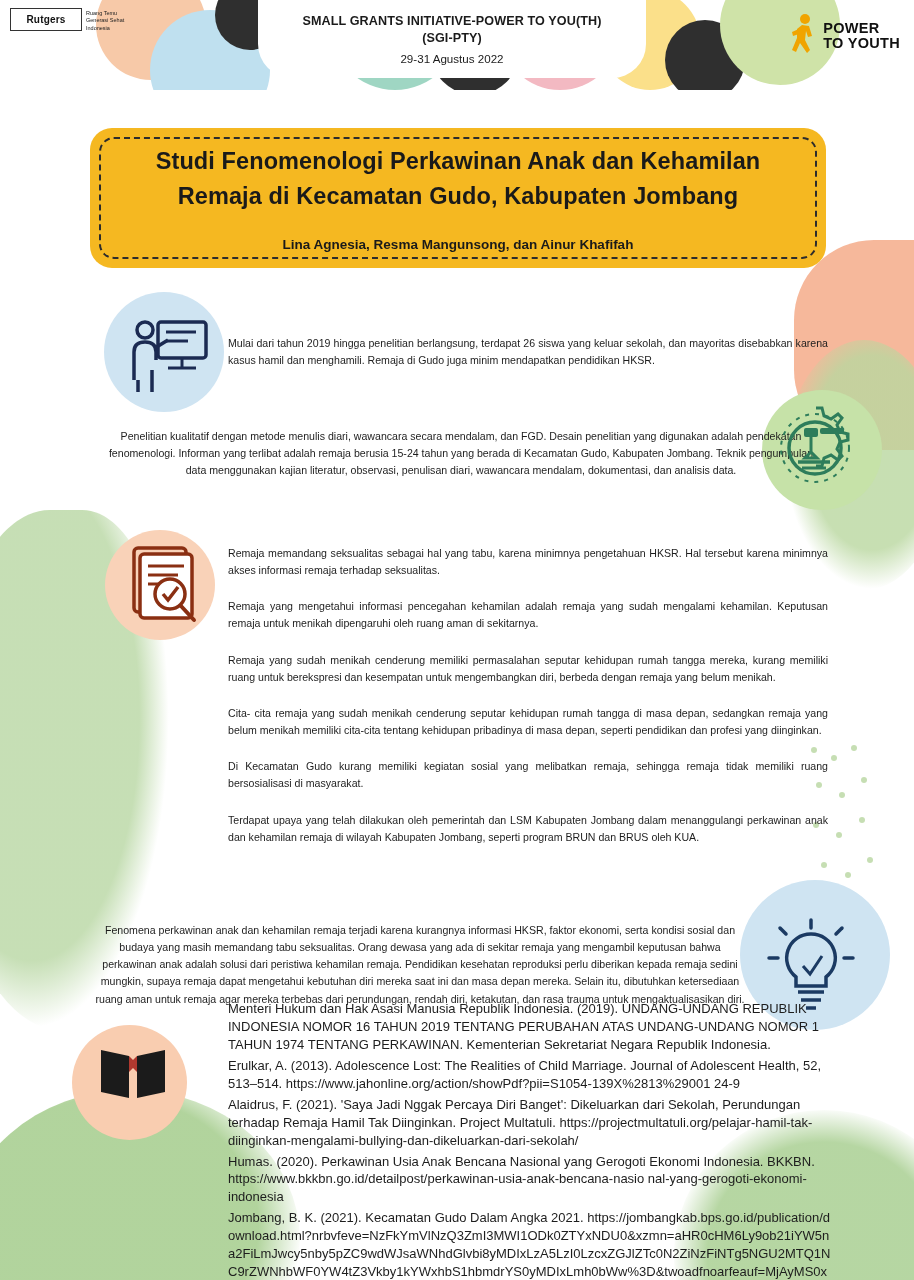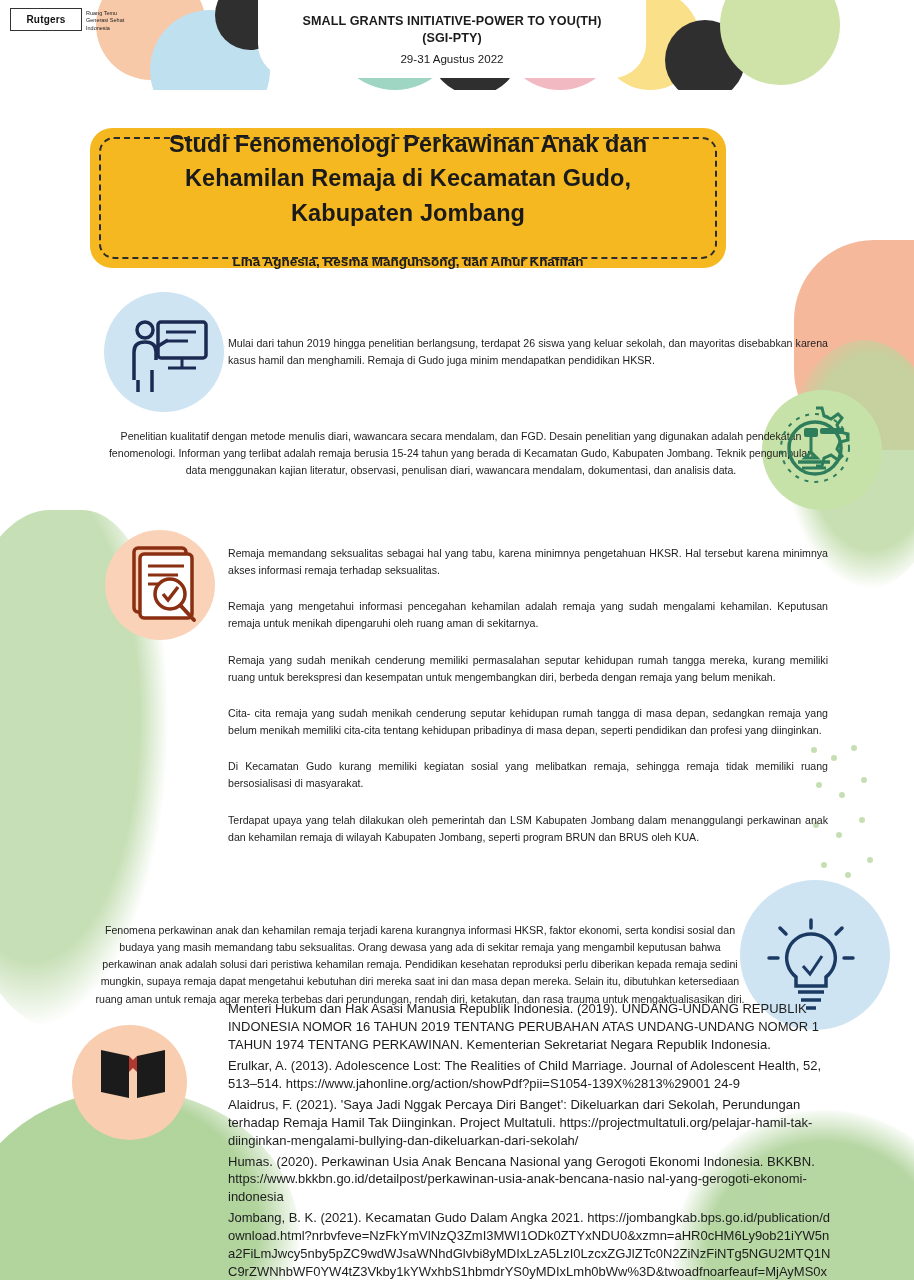--- a/index.html
+++ b/index.html
@@ -164,21 +164,21 @@
   }
   .deco-dots {
     right: 20px; top: 650px; width: 90px; height: 160px;
     opacity: .5;
   }
 
   
   .title-card {
     position: absolute;
     left: 90px; top: 38px;
-    width: 636px; height: 140px;
+    width: 736px; height: 140px;
     background: #f5b821;
     border-radius: 22px;
     z-index: 2;
     display: flex;
     flex-direction: column;
     align-items: center;
     justify-content: center;
     padding: 8px 36px;
   }
   .title-card::after {
@@ -261,20 +261,31 @@
   <div class="rutgers-sub" style="white-space: pre-line;">Ruang Temu
 Generasi Sehat
 Indonesia</div>
 
   <div class="banner-title-pill">
     <div class="banner-line1">SMALL GRANTS INITIATIVE-POWER TO YOU(TH)</div>
     <div class="banner-line1">(SGI-PTY)</div>
     <div class="banner-line3">29-31 Agustus 2022</div>
   </div>
 
+  <div class="pty-logo">
+    <svg width="30" height="48" viewBox="0 0 30 48">
+      <circle cx="17" cy="7" r="5" fill="#f0a400"></circle>
+      <path d="M14 13 L21 14 L24 24 L20 25 L18 19 L17 28 L22 38 L19 41 L12 31 L8 40 L4 38 L9 26 L9 17 Z" fill="#f0a400"></path>
+      <path d="M13 16 L4 20 L5 24 L14 21 Z" fill="#f0a400"></path>
+    </svg>
+    <div class="pty-text">
+      <div>POWER</div>
+      <div>TO YOUTH</div>
+    </div>
+  </div>
 </div>
 
 <div class="sheet">
 
   <div class="deco deco-salmon-right"></div>
   <div class="deco deco-leaf-right-top"></div>
   <div class="deco deco-leaf-left"></div>
   <div class="deco deco-leaf-bottom"></div>
   <div class="deco deco-leaf-bottom2"></div>
   <div class="deco deco-circle-blue"></div>

